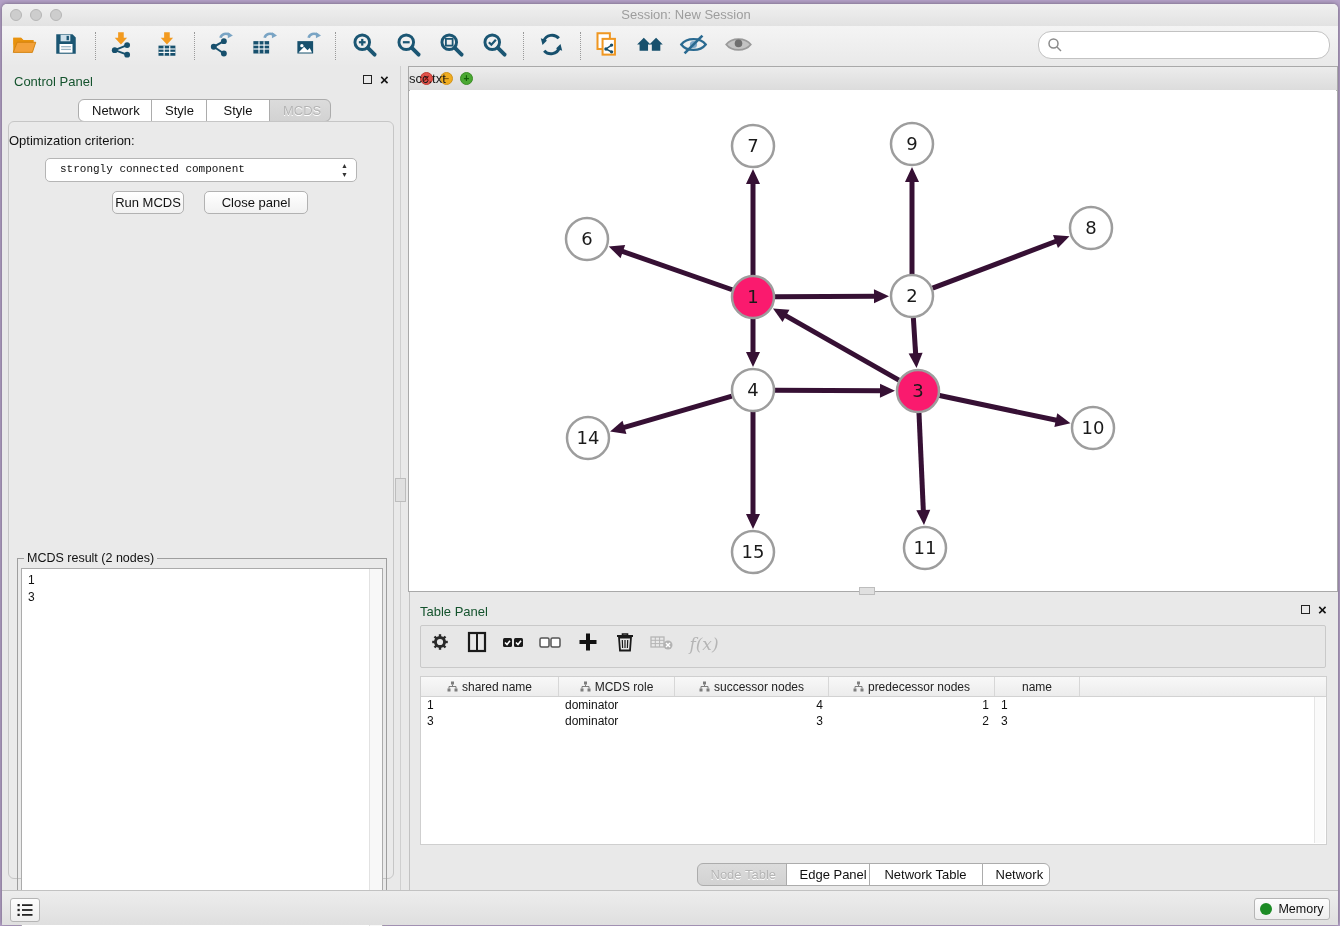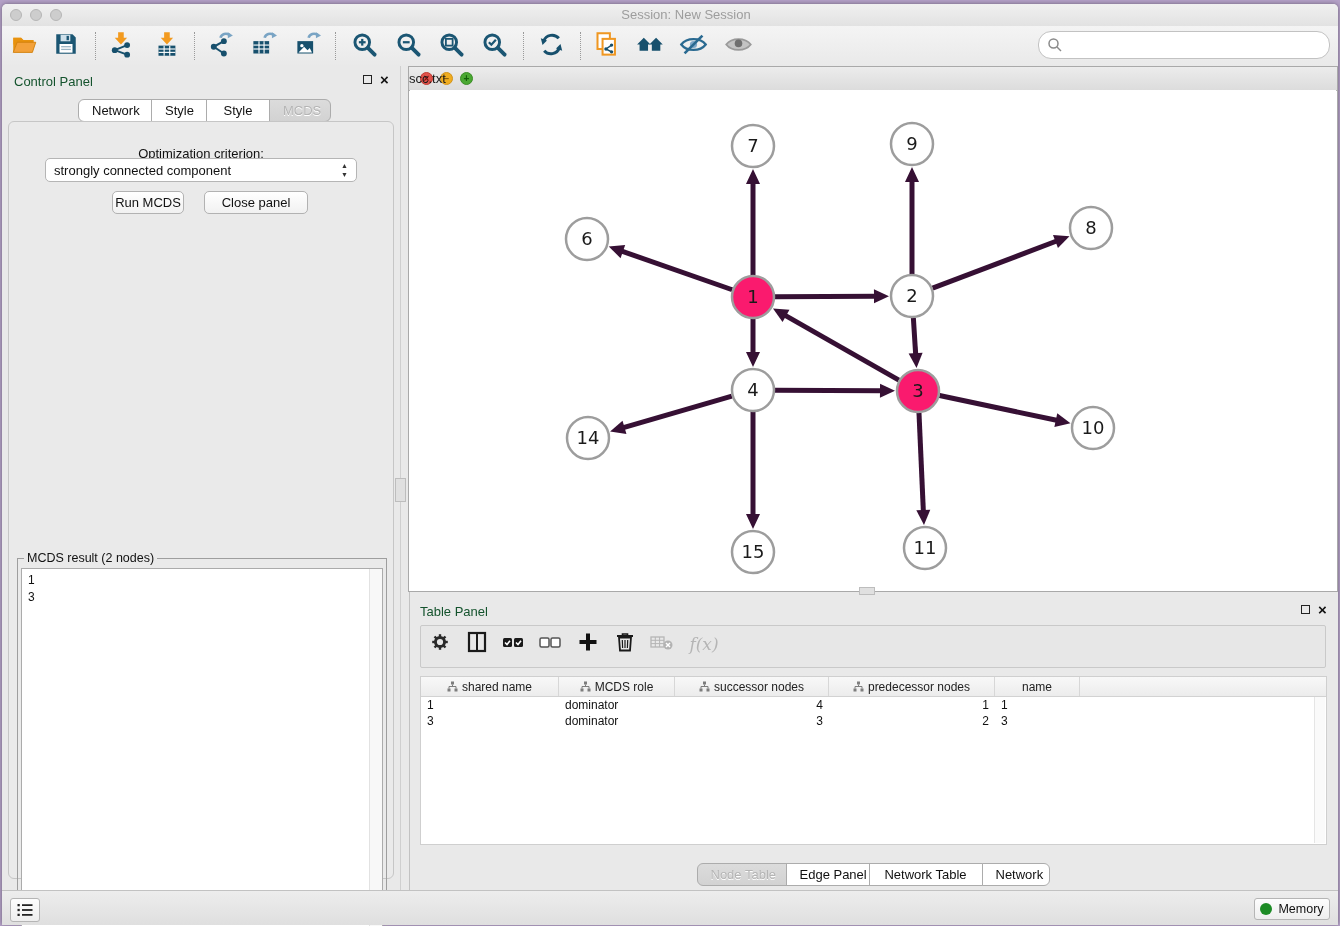--- a/index.html
+++ b/index.html
@@ -22,23 +22,23 @@
   .cpanel{position:absolute;left:0;top:0;width:398px;height:824px;}
   .panel-header{position:absolute;left:12px;top:8px;font-size:13px;color:#14532d;}
   .panel-float{position:absolute;width:9px;height:9px;border:1.5px solid #222;box-sizing:border-box;cursor:pointer;}
   .panel-close{position:absolute;font-size:15px;font-weight:bold;color:#111;line-height:11px;cursor:pointer;}
   .tabgroup{position:absolute;display:flex;}
   .tab{height:21px;line-height:21px;padding:0 13px;font-size:13px;background:#fff;border:1px solid #acacac;margin-left:-1px;color:#111;text-align:center;cursor:pointer;white-space:nowrap;}
   .tab:first-child{border-radius:6px 0 0 6px;margin-left:0;}
   .tab:last-child{border-radius:0 6px 6px 0;}
   .tab.selected{background:linear-gradient(#dcdcdc,#d2d2d2);color:#b4b4b4;text-shadow:0 1px 0 #fff;}
   .cp-content{position:absolute;left:6px;top:55px;width:384px;height:756px;background:#eaeaea;border:1px solid #c6c6c6;border-radius:6px;}
-  .opt-label{position:absolute;left:0;width:100%;top:24px;text-align:center;font-size:13px;color:#111;}
+  .opt-label{position:absolute;left:0;width:100%;top:11px;font-size:13px;color:#111;}
   .select{position:absolute;left:36px;top:36px;width:312px;height:24px;background:#fff;border:1px solid #b5b5b5;border-radius:5px;box-sizing:border-box;cursor:pointer;}
-  .select .val{position:absolute;left:8px;top:4px;font-size:13px;color:#111;}
+  .select .val{position:absolute;left:14px;top:4px;font-size:11px;color:#111;font-family:Liberation Mono, monospace;}
   .stepper{position:absolute;right:8px;top:2px;display:flex;flex-direction:column;line-height:9px;font-size:7px;color:#333;}
   .btn{position:absolute;height:23px;background:linear-gradient(#ffffff,#f1f1f1);border:1px solid #b2b2b2;border-radius:5px;font-size:13px;color:#111;text-align:center;line-height:21px;box-sizing:border-box;cursor:pointer;}
   .fieldset{position:absolute;left:8px;top:436px;width:368px;height:372px;border:1px solid #9e9e9e;}
   .fieldset .legend{position:absolute;top:-8px;left:6px;background:#eaeaea;padding:0 3px;font-size:12.5px;color:#111;}
   .result-area{position:absolute;left:3px;right:3px;top:9px;bottom:3px;background:#fff;border:1px solid #ababab;font-size:12px;color:#111;}
   .result-area .line{padding:0 6px;line-height:17px;}
   .result-area .line:first-child{padding-top:3px;}
   .vscroll{position:absolute;right:0;top:0;bottom:0;width:12px;background:#f8f8f8;border-left:1px solid #e2e2e2;}
   
   .vdivider{position:absolute;left:398px;top:0;width:8px;height:824px;background:#e9e9e9;border-left:1px solid #cfcfcf;border-right:1px solid #c2c2c2;}

